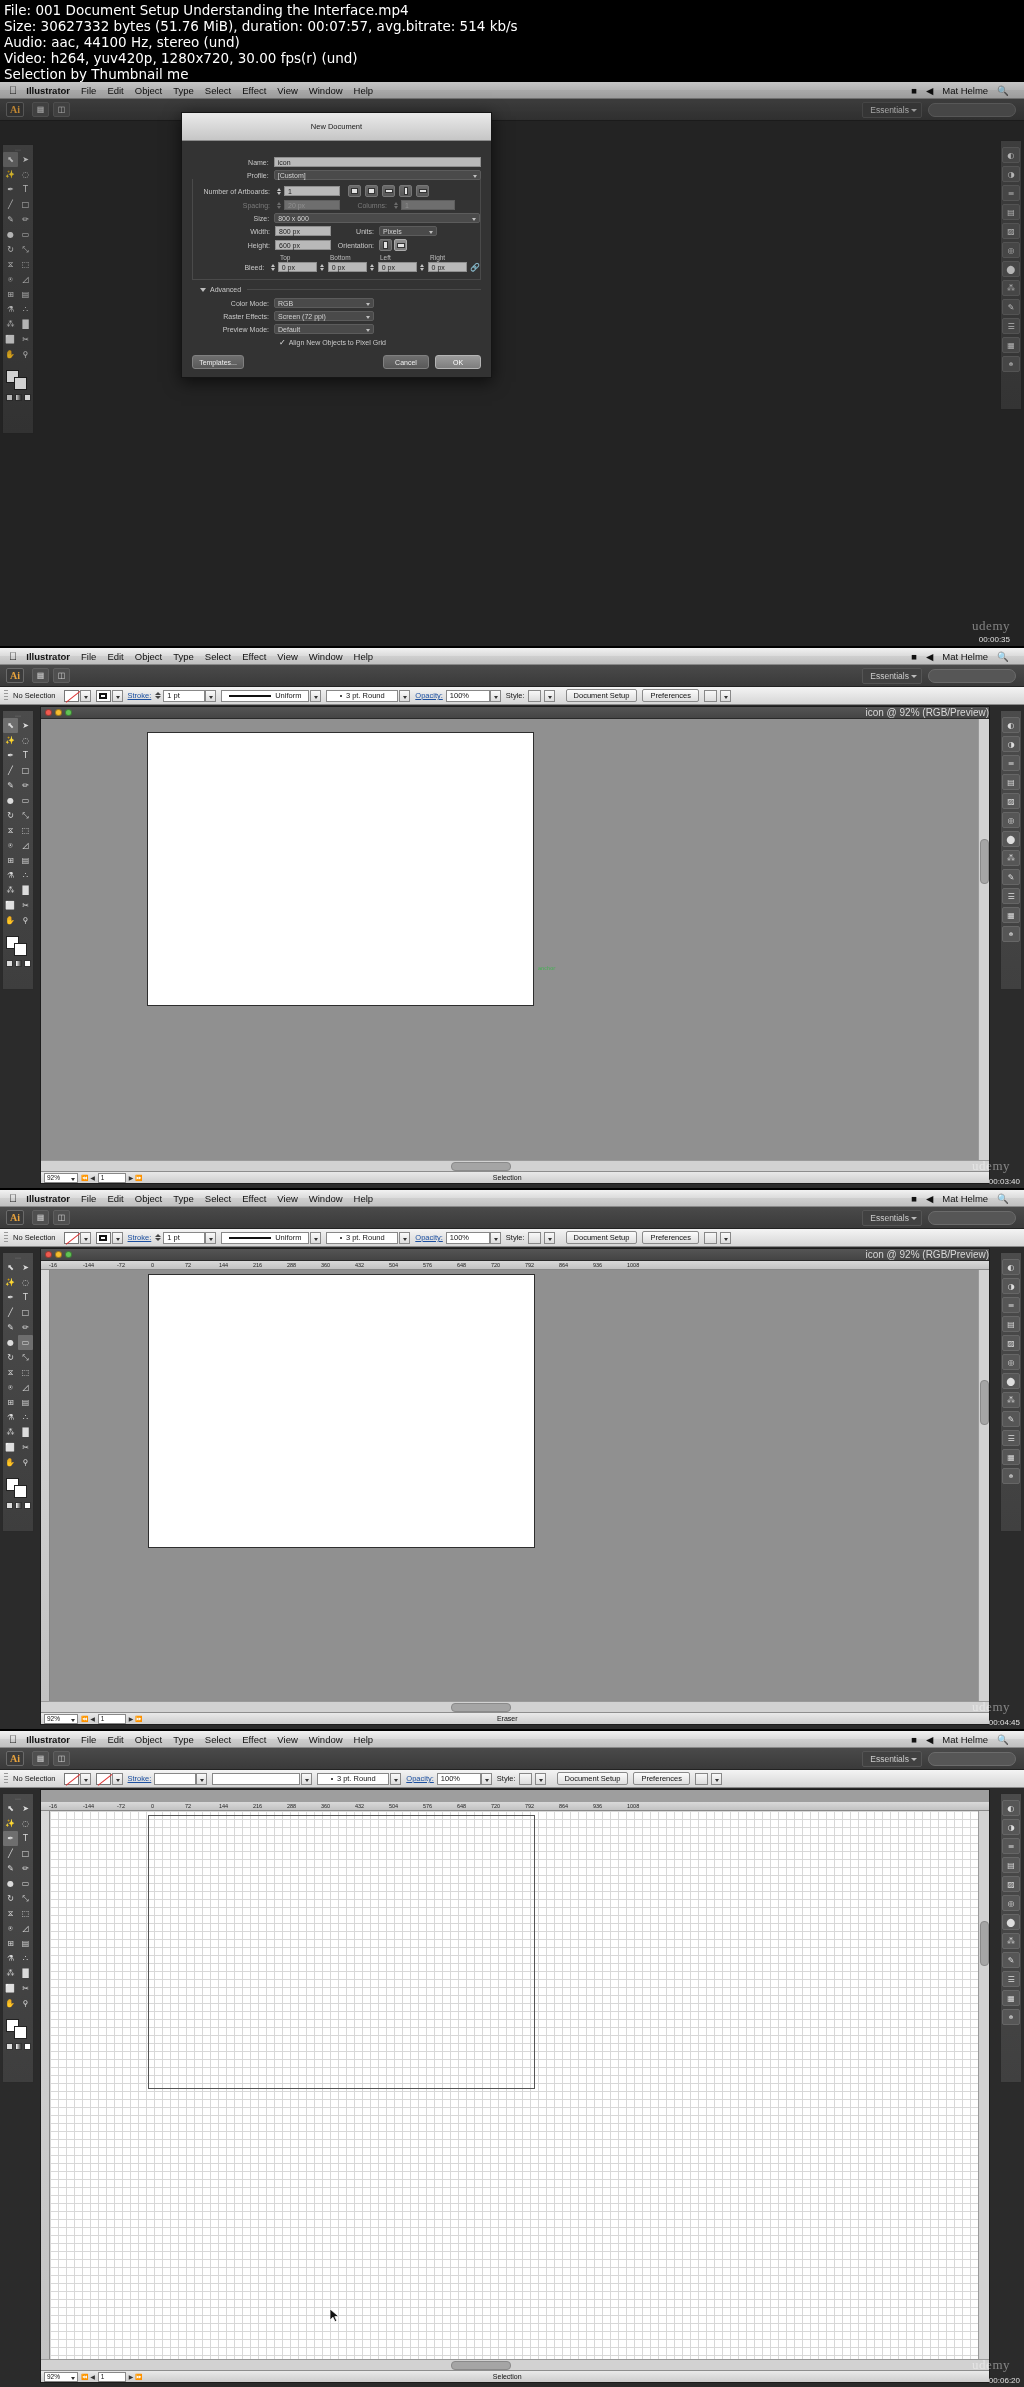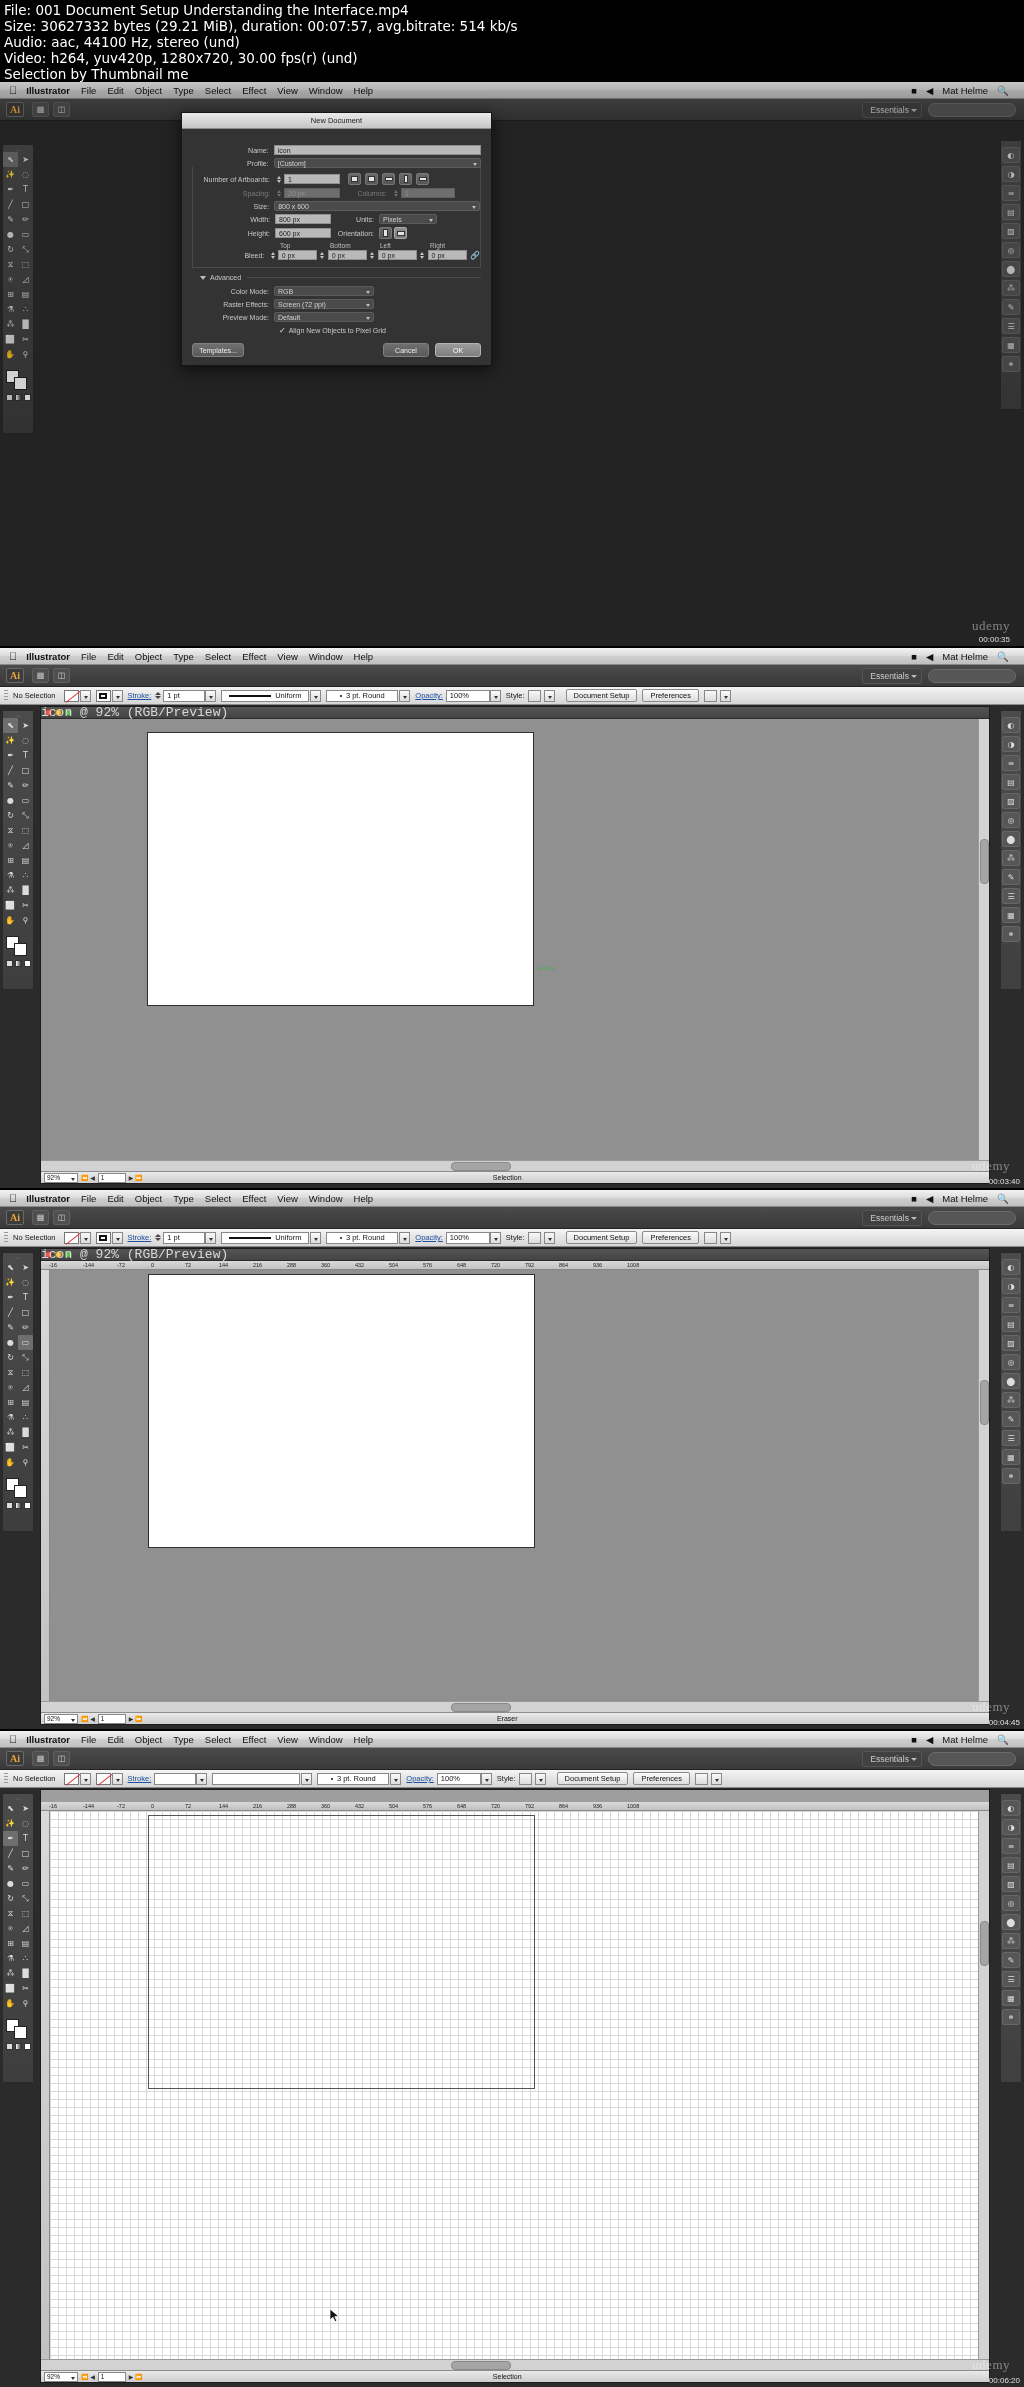--- a/index.html
+++ b/index.html
@@ -149,22 +149,22 @@
     display:flex;align-items:center;justify-content:center;color:#ddd;font-size:8px;}
 
   
   .docwin{position:absolute;background:#9e9e9e;border:1px solid #1c1c1c;}
   .doctitle{height:12px;
     background:linear-gradient(to bottom,#555,#444);
     border-bottom:1px solid #2a2a2a;
     display:flex;align-items:center;position:relative;padding-left:4px;}
   .tl{width:7px;height:7px;border-radius:50%;margin-right:3px;border:1px solid rgba(0,0,0,.35);}
   .tl.r{background:#f05a4f;} .tl.y{background:#f7bd2e;} .tl.g{background:#61c355;}
-  .doctitle span.t{position:absolute;left:0;right:0;text-align:left;
-    font-size:13px;color:#d8d8d8;font-family:Liberation Mono, monospace;}
+  .doctitle span.t{position:absolute;left:0;right:0;text-align:right;
+    font-size:10px;color:#d8d8d8;font-family:Liberation Sans, sans-serif;}
   .canvasarea{position:absolute;left:0;right:0;background:#909090;overflow:hidden;}
   .artboard{position:absolute;background:#fff;border:1px solid #2e2e2e;}
   .ruler{position:absolute;background:linear-gradient(to bottom,#d9d9d9,#c2c2c2);
     color:#222;font-size:5.5px;font-family:"Liberation Sans",sans-serif;}
   .ruler.h{left:0;right:0;height:9px;border-bottom:1px solid #888;}
   .ruler.v{top:0;bottom:0;width:9px;border-right:1px solid #888;}
   .ruler .tk{position:absolute;top:1px;white-space:nowrap;}
 
   
   .docstatus{position:absolute;left:0;right:0;bottom:0;height:12px;
@@ -187,21 +187,21 @@
 
   
   .udemy{position:absolute;color:rgba(255,255,255,.42);font-size:13px;
     font-family:"Liberation Serif",serif;letter-spacing:.5px;}
   .tstamp{position:absolute;color:rgba(255,255,255,.85);font-size:8px;
     font-family:"Liberation Sans",sans-serif;}
 
   
   .dlg{position:absolute;background:#333;border:1px solid #151515;
     box-shadow:0 4px 16px rgba(0,0,0,.65);}
-  .dlg-title{height:16px;background:linear-gradient(to bottom,#eaeaea,#c6c6c6);
+  .dlg-title{height:28px;background:linear-gradient(to bottom,#eaeaea,#c6c6c6);
     border-bottom:1px solid #8c8c8c;
     display:flex;align-items:center;justify-content:center;
     font-size:7.5px;color:#1a1a1a;font-family:"Liberation Sans",sans-serif;}
   .dlg-body{padding:6px 10px 8px 10px;font-size:7px;color:#c9c9c9;
     font-family:"Liberation Sans",sans-serif;}
   .row{display:flex;align-items:center;margin-bottom:3px;}
   .row .lab{width:82px;text-align:right;padding-right:5px;font-size:7px;color:#c8c8c8;white-space:nowrap;}
   .row .lab.dim{color:#7b7b7b;}
   .dfield{height:10px;background:#b9b9b9;border:1px solid #8f8f8f;
     color:#1c1c1c;font-size:7px;display:flex;align-items:center;padding:0 3px;}
@@ -239,21 +239,21 @@
   .dbtn.tpl{margin-left:0;min-width:52px;}
   .dlg-scrim{position:absolute;inset:0;background:rgba(0,0,0,.18);}
   .cursor{position:absolute;width:0;height:0;pointer-events:none;}
   .cursor svg{display:block;}
 </style>
 </head>
 <body>
 
 <div class="meta">
   <div>File: 001 Document Setup  Understanding the Interface.mp4</div>
-  <div>Size: 30627332 bytes (29.21 MiB), duration: 00:07:57, avg.bitrate: 514 kb/s</div>
+  <div>Size: 30627332 bytes (51.76 MiB), duration: 00:07:57, avg.bitrate: 514 kb/s</div>
   <div>Audio: aac, 44100 Hz, stereo (und)</div>
   <div>Video: h264, yuv420p, 1280x720, 30.00 fps(r) (und)</div>
   <div>Selection by Thumbnail me</div>
 </div>
 
 <div class="shot" id="shot1">
 
   <div class="macbar">
     <span class="apple"></span>
     <span class="mi bold">Illustrator</span>

